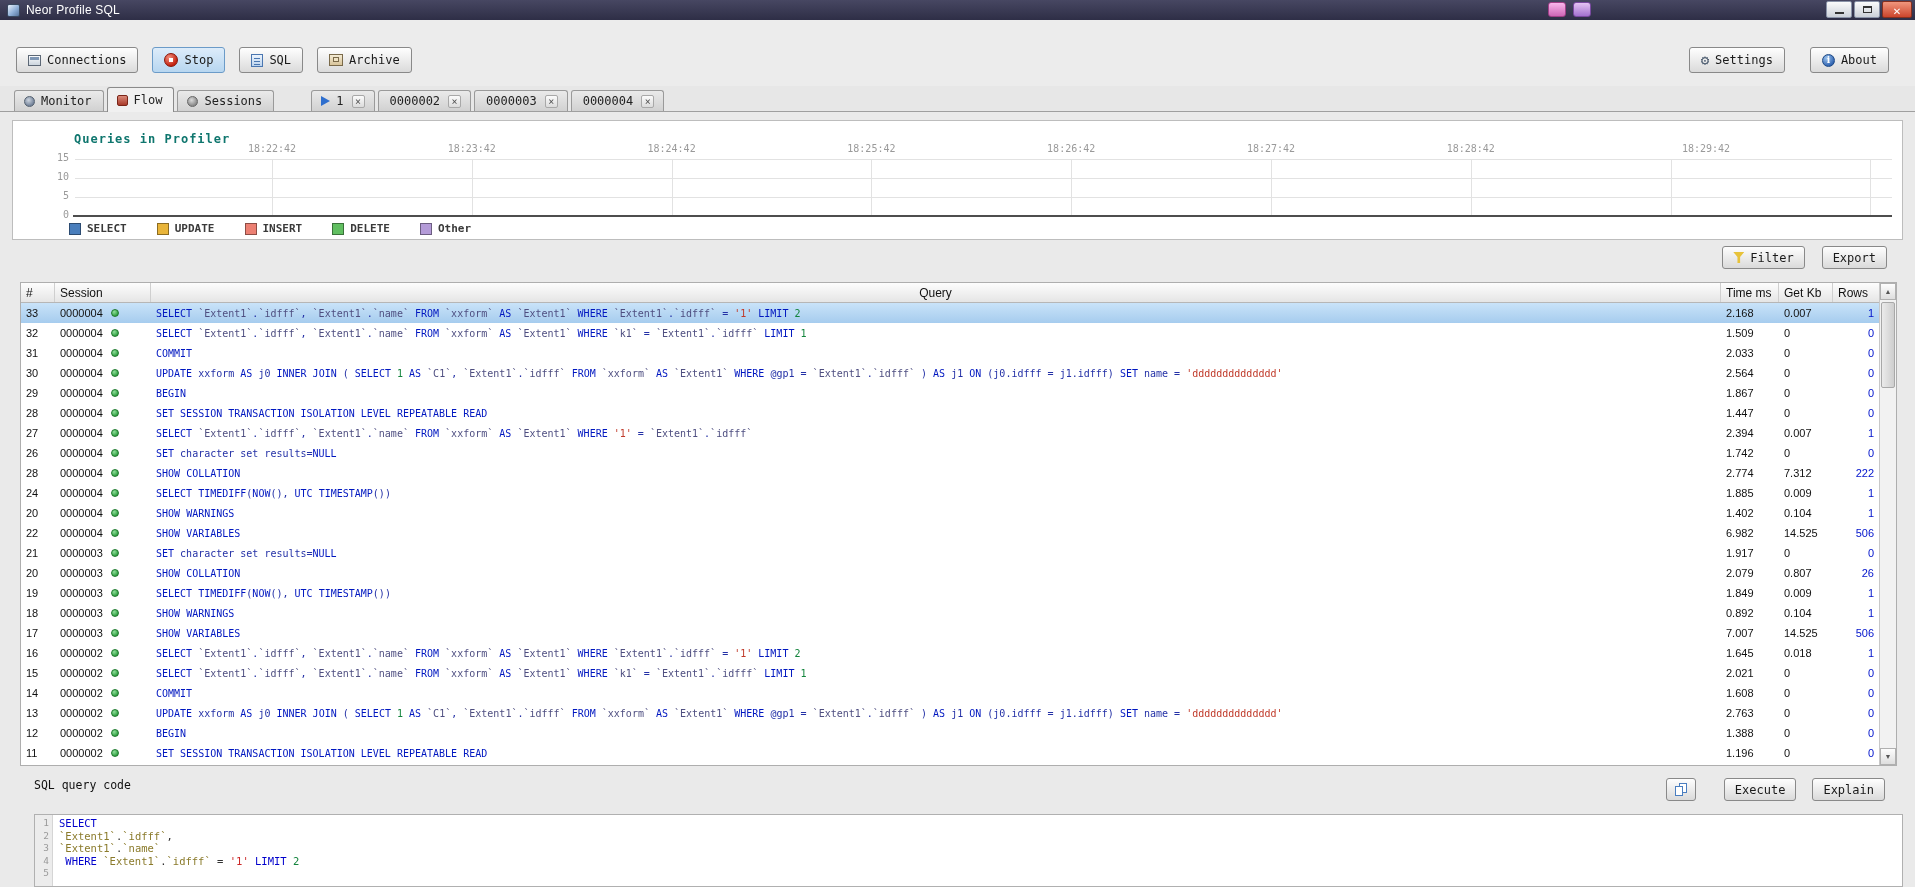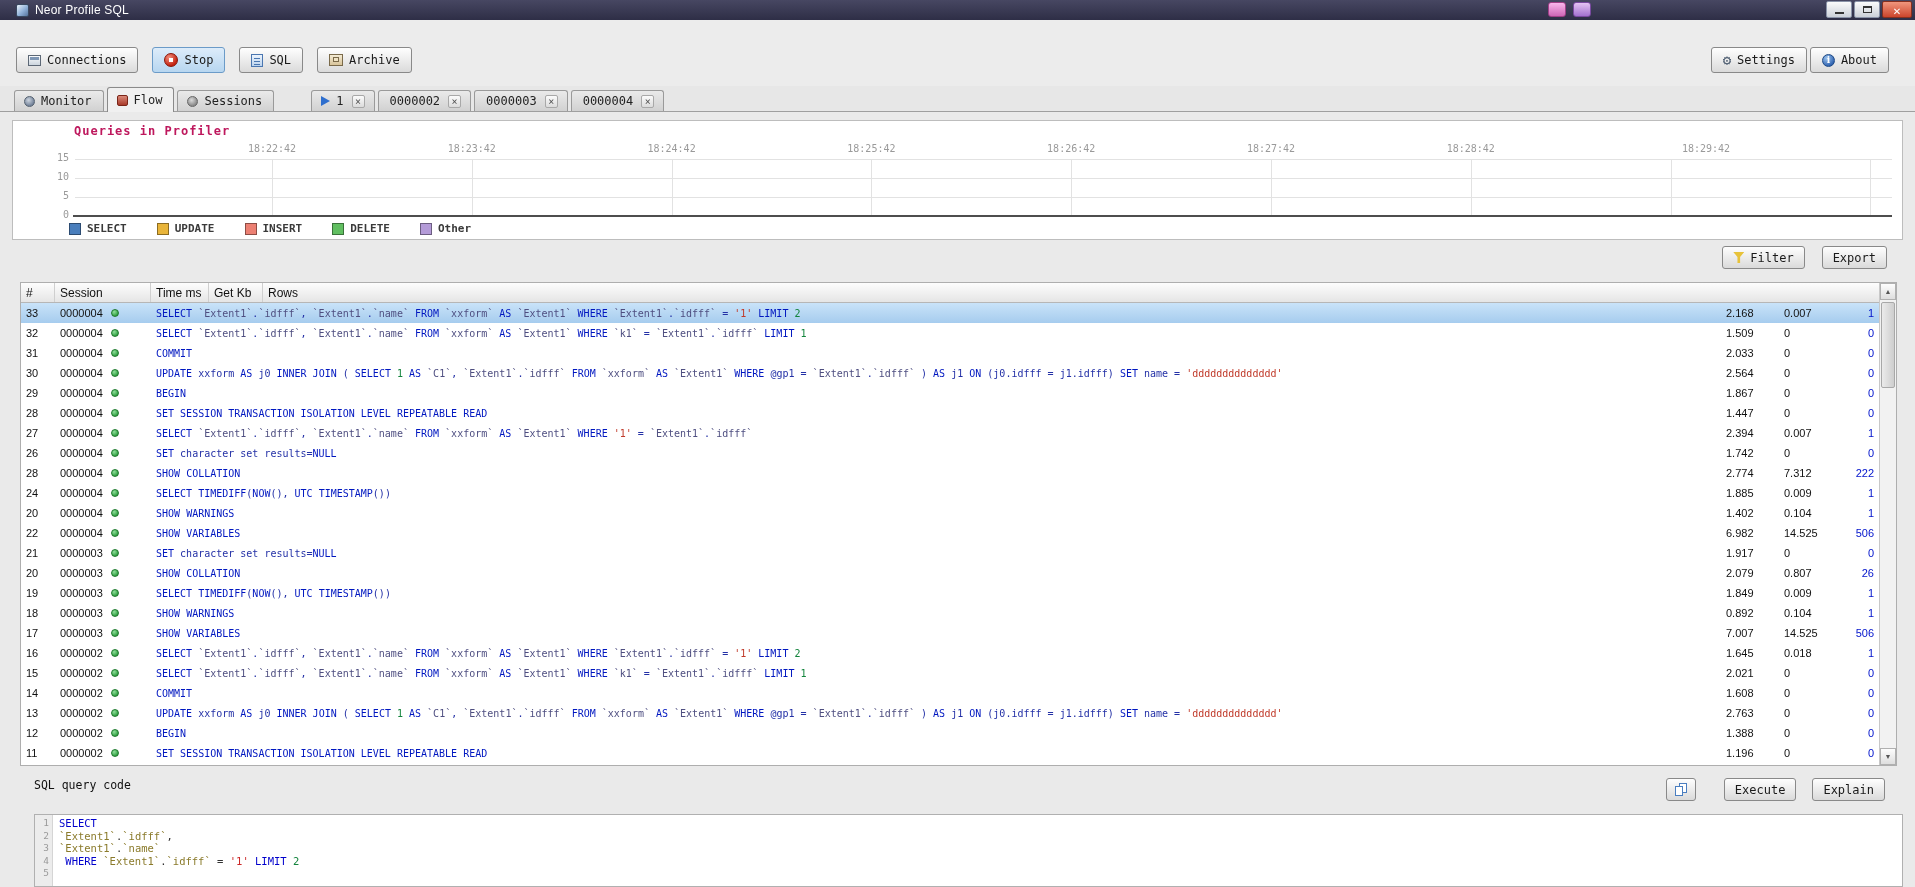--- a/index.html
+++ b/index.html
@@ -6,21 +6,21 @@
   body{
     width:1915px;height:887px;overflow:hidden;
     background:#ececec;
     font-family:"Liberation Sans",sans-serif;
   }
   .window{position:relative;width:1915px;height:887px;background:#ececec}
 
   
   .titlebar{position:absolute;top:0;left:0;right:0;height:20px;
     background:linear-gradient(#474762,#2e2e46);
-    display:flex;align-items:center;padding-left:16px;color:#fff;box-sizing:border-box}
+    display:flex;align-items:center;padding-left:7px;color:#fff;box-sizing:border-box}
   .app-icon{width:13px;height:13px;border-radius:2px;
     background:linear-gradient(135deg,#eaf2fb,#8fb0d8 55%,#56749e);
     border:1px solid #394960;box-sizing:border-box;flex:none}
   .title-text{font-size:12px;margin-left:6px;letter-spacing:.2px;white-space:nowrap}
   .ime-block{position:absolute;left:1548px;top:2px;display:flex;gap:7px}
   .ime{width:18px;height:15px;border-radius:3px;box-sizing:border-box}
   .ime1{background:linear-gradient(#f9b6ec,#ce66b6);border:1px solid #a04088}
   .ime2{background:linear-gradient(#e4c3f3,#a372cf);border:1px solid #7a4aa0}
   .winbtns{position:absolute;right:3px;top:1px;display:flex;gap:2px}
   .winbtn{width:26px;height:17px;display:flex;align-items:center;justify-content:center;
@@ -32,21 +32,21 @@
 
   
   .toolbar{position:absolute;top:20px;left:0;right:0;height:66px;
     display:flex;align-items:flex-end;padding:0 26px 13px 16px;box-sizing:border-box;background:#ececec}
   .btn{display:inline-flex;align-items:center;gap:6px;height:26px;padding:0 11px;
     border:1px solid #898989;border-radius:3px;background:linear-gradient(#fefefe,#dadada);
     font-family:"DejaVu Sans Mono",monospace;font-size:12px;color:#1a1a1a;white-space:nowrap;box-sizing:border-box}
   .toolbar .btn{margin-right:14px}
   .btn.active{background:linear-gradient(#ddecfa,#b7d6f0);border-color:#6b9bc8}
   .toolbar-spacer{flex:1}
-  .toolbar .btn.right{margin-right:0;margin-left:3px}
+  .toolbar .btn.right{margin-right:0;margin-left:25px}
 
   
   .ico{display:inline-block;flex:none}
   .ico-connections{width:13px;height:11px;border:1px solid #5d6876;background:linear-gradient(#fafbfc,#ccd5de);box-sizing:border-box;position:relative}
   .ico-connections::before{content:"";position:absolute;left:1px;right:1px;top:1px;height:3px;background:#7f97b5}
   .ico-stop{width:14px;height:14px;border-radius:50%;background:radial-gradient(circle at 35% 30%,#f2907f,#c22110 72%);
     border:1px solid #891508;box-sizing:border-box;position:relative}
   .ico-stop::before{content:"";position:absolute;left:4px;top:4px;width:4px;height:4px;background:#fff}
   .ico-sql{width:12px;height:13px;background:linear-gradient(#ebf3fc,#bbd3ee);border:1px solid #4a76b0;box-sizing:border-box;position:relative}
   .ico-sql::before{content:"";position:absolute;left:2px;top:3px;right:2px;height:1px;background:#4a76b0;box-shadow:0 3px 0 #4a76b0,0 6px 0 #4a76b0}
@@ -78,21 +78,21 @@
   .icon-monitor{background:radial-gradient(circle at 40% 35%,#cdd5df,#74839a 70%);border-radius:50%;border:1px solid #53606f}
   .icon-flow{background:linear-gradient(#da8a7a,#a93a2a);border:1px solid #7a2518;border-radius:2px}
   .icon-sessions{background:radial-gradient(circle at 40% 35%,#dadada,#8a8a8a 70%);border-radius:50%;border:1px solid #666}
   .icon-play{width:0;height:0;border-left:9px solid #2f6fce;border-top:5px solid transparent;border-bottom:5px solid transparent;background:none;border-radius:0}
 
   
   .main{position:absolute;top:112px;left:0;right:0;bottom:0;background:#eaeaea}
 
   
   .groupbox{position:absolute;left:12px;right:12px;top:8px;height:120px;background:#fff;border:1px solid #bdbdbd;box-sizing:border-box}
-  .gb-title{position:absolute;left:61px;top:3px;font:bold 12px "DejaVu Sans Mono",monospace;color:#be185d;letter-spacing:1px}
+  .gb-title{position:absolute;left:61px;top:11px;font:bold 12px "DejaVu Sans Mono",monospace;color:#0f766e;letter-spacing:1px}
   .plot{position:absolute;left:0;top:0;right:0;bottom:0}
   .vgrid{position:absolute;top:38px;height:57px;width:1px;background:#e2e2e2}
   .xlabel{position:absolute;top:22px;width:68px;text-align:center;font:10px "DejaVu Sans Mono",monospace;color:#9a9a9a;white-space:nowrap}
   .hgrid{position:absolute;left:62px;right:10px;height:1px;background:#e2e2e2}
   .xaxis{position:absolute;left:60px;right:10px;top:94px;height:2px;background:#4d4d4d}
   .ylabel{position:absolute;left:18px;width:38px;text-align:right;font:10px "DejaVu Sans Mono",monospace;color:#9a9a9a}
   .legend{position:absolute;left:56px;top:101px;display:flex;gap:30px;align-items:center}
   .legend-item{display:flex;align-items:center;font:bold 11px "DejaVu Sans Mono",monospace;color:#3a3a3a}
   .legend-swatch{width:10px;height:10px;display:inline-block;border:1px solid rgba(0,0,0,.4);margin-right:6px;box-sizing:content-box}
 
@@ -308,20 +308,21 @@
       </div>
       <div class="btn small">
         <span>Export</span>
       </div>
     </div>
 
     <div class="querytable">
       <div class="thead">
         <div class="th th-num">#</div>
         <div class="th th-session">Session</div>
+        <div class="th th-query">Query</div>
         <div class="th th-time">Time ms</div>
         <div class="th th-kb">Get Kb</div>
         <div class="th th-rows">Rows</div>
       </div>
       <div class="tbody">
           <div class="trow selected">
             <div class="td td-num">33</div>
             <div class="td td-session">
               <span>0000004</span>
               <span class="session-dot"></span>

